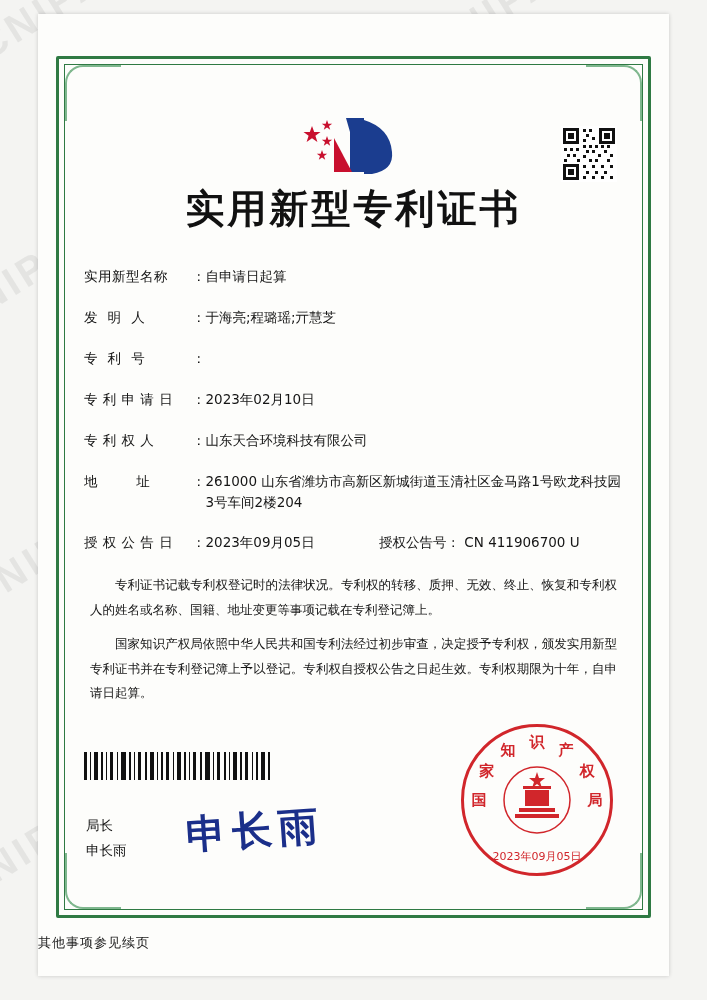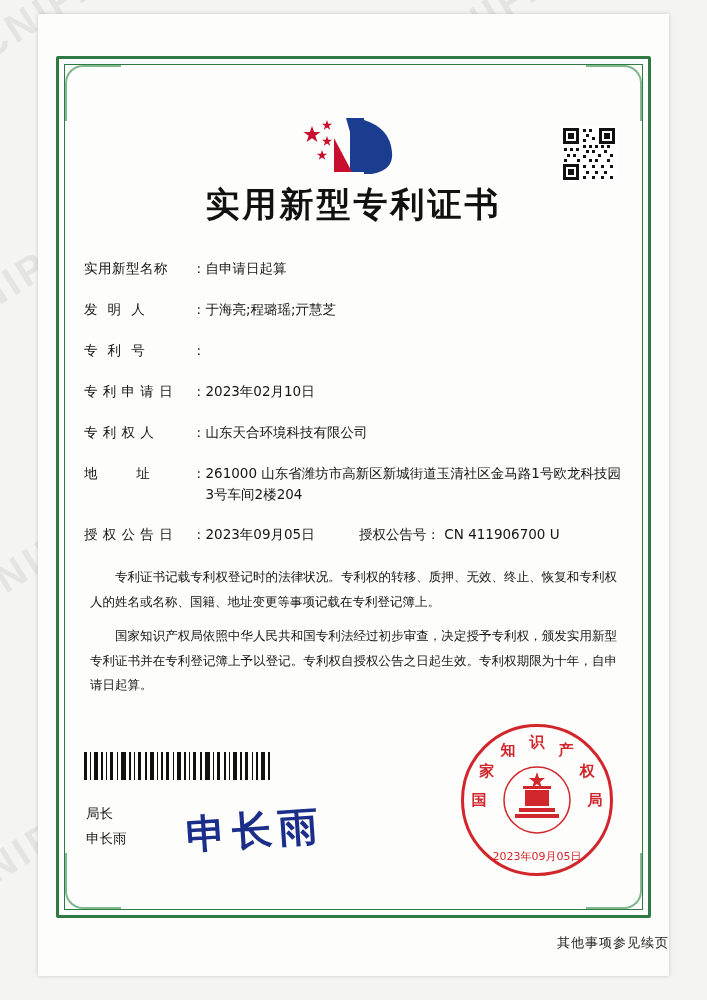--- a/index.html
+++ b/index.html
@@ -106,21 +106,21 @@
     top: 112px;
     width: 56px;
     height: 56px;
   }
 
   .title {
     margin-top: 82px;
     text-align: center;
     font-family: "DejaVu Sans", sans-serif;
     font-weight: bold;
-    font-size: 34px;
+    font-size: 39px;
     letter-spacing: 3px;
     color: #111;
   }
 
   .fields {
     margin-top: 30px;
     font-family: "DejaVu Sans", sans-serif;
     font-size: 13.5px;
     color: #151515;
   }
@@ -137,21 +137,21 @@
     white-space: pre;
   }
   .field-colon {
     flex: 0 0 12px;
     text-align: center;
   }
   .field-value {
     flex: 1;
   }
   .field-row.inline-two .field-value-2nd-label {
-    margin-left: 40px;
+    margin-left: 60px;
   }
 
   .para {
     margin-top: 10px;
     font-family: "DejaVu Sans", sans-serif;
     font-size: 12.5px;
     line-height: 1.95;
     color: #151515;
     text-align: justify;
     text-indent: 2em;
@@ -222,21 +222,21 @@
     font-size: 11px;
     color: #d1262b;
     font-family: "DejaVu Sans", sans-serif;
     white-space: nowrap;
   }
 
   
   .sign-block {
     position: absolute;
     left: 48px;
-    bottom: 124px;
+    bottom: 112px;
     font-family: "DejaVu Sans", sans-serif;
     font-size: 13.5px;
     color: #151515;
     line-height: 1.9;
   }
   .signature-script {
     position: absolute;
     left: 148px;
     bottom: 118px;
     font-family: "DejaVu Serif", serif;
@@ -255,21 +255,21 @@
     text-align: center;
     font-family: "DejaVu Sans", sans-serif;
     font-size: 12px;
     color: #151515;
   }
   .footer-note {
     position: absolute;
     left: 0;
     right: 0;
     bottom: 24px;
-    text-align: right;
+    text-align: left;
     font-family: "DejaVu Sans", sans-serif;
     font-size: 13px;
     color: #1a1a1a;
     letter-spacing: 1px;
   }
 </style>
 </head>
 <body>
 
 <div class="watermark-layer">

